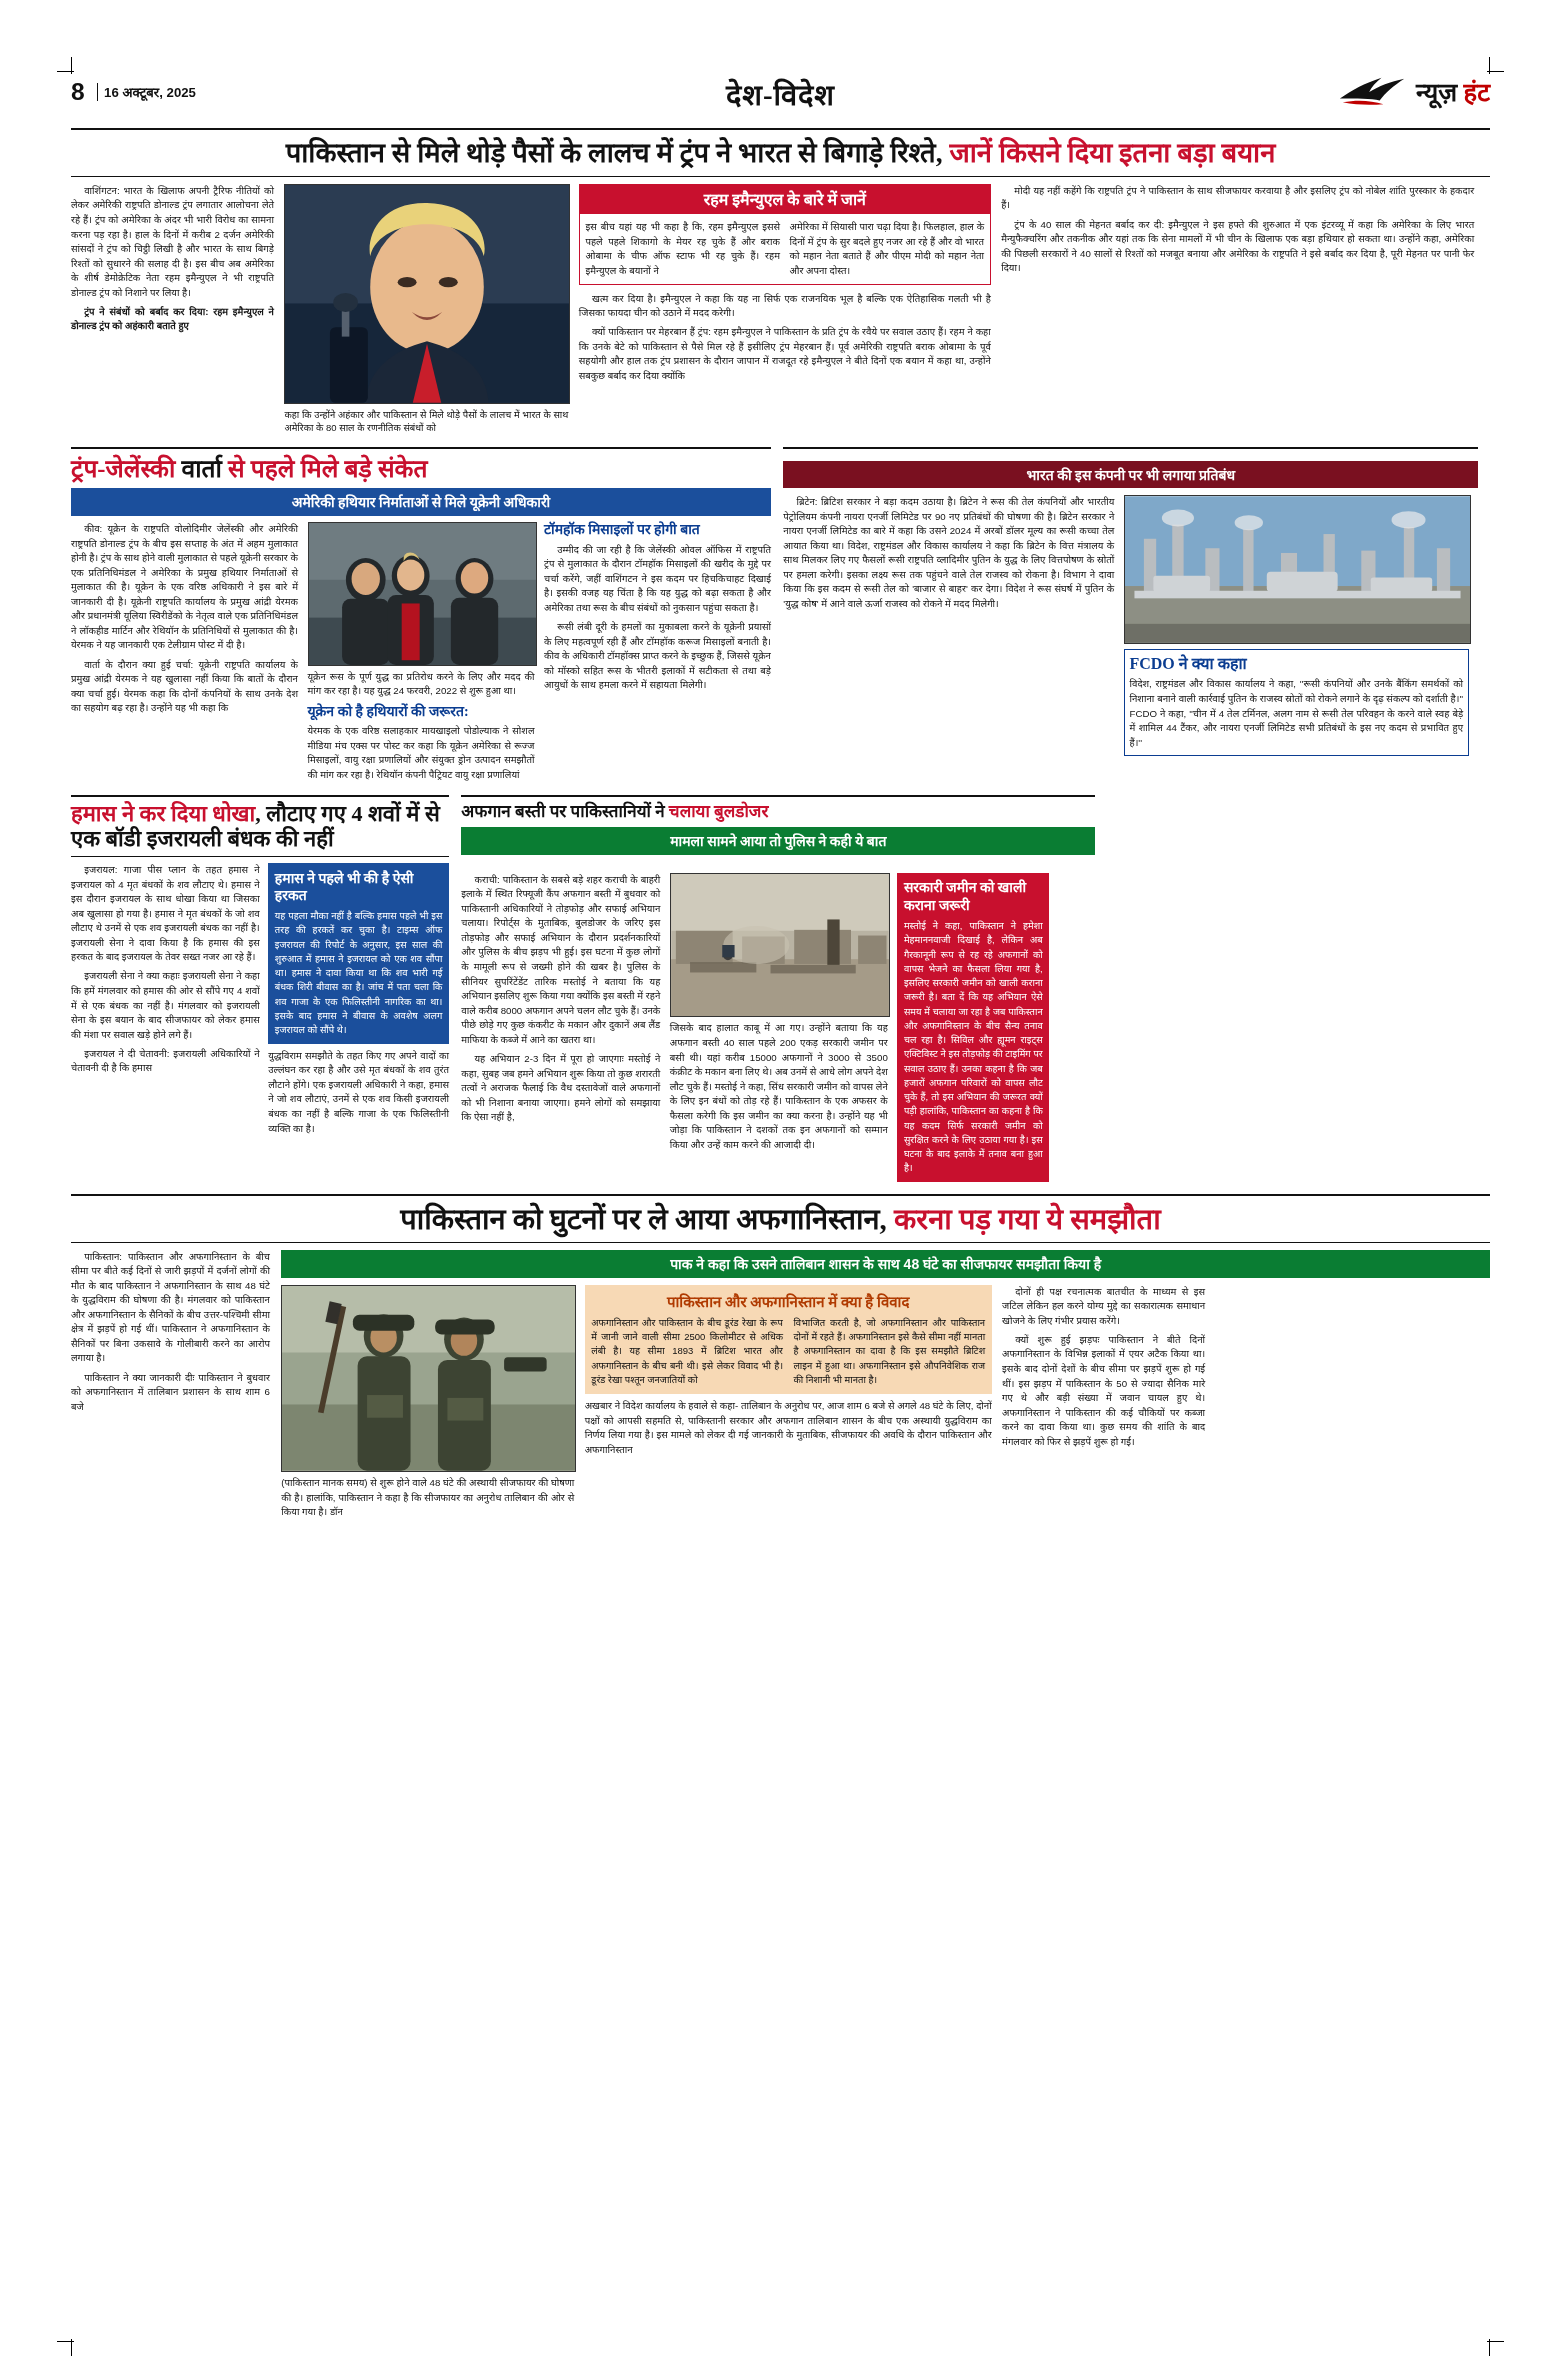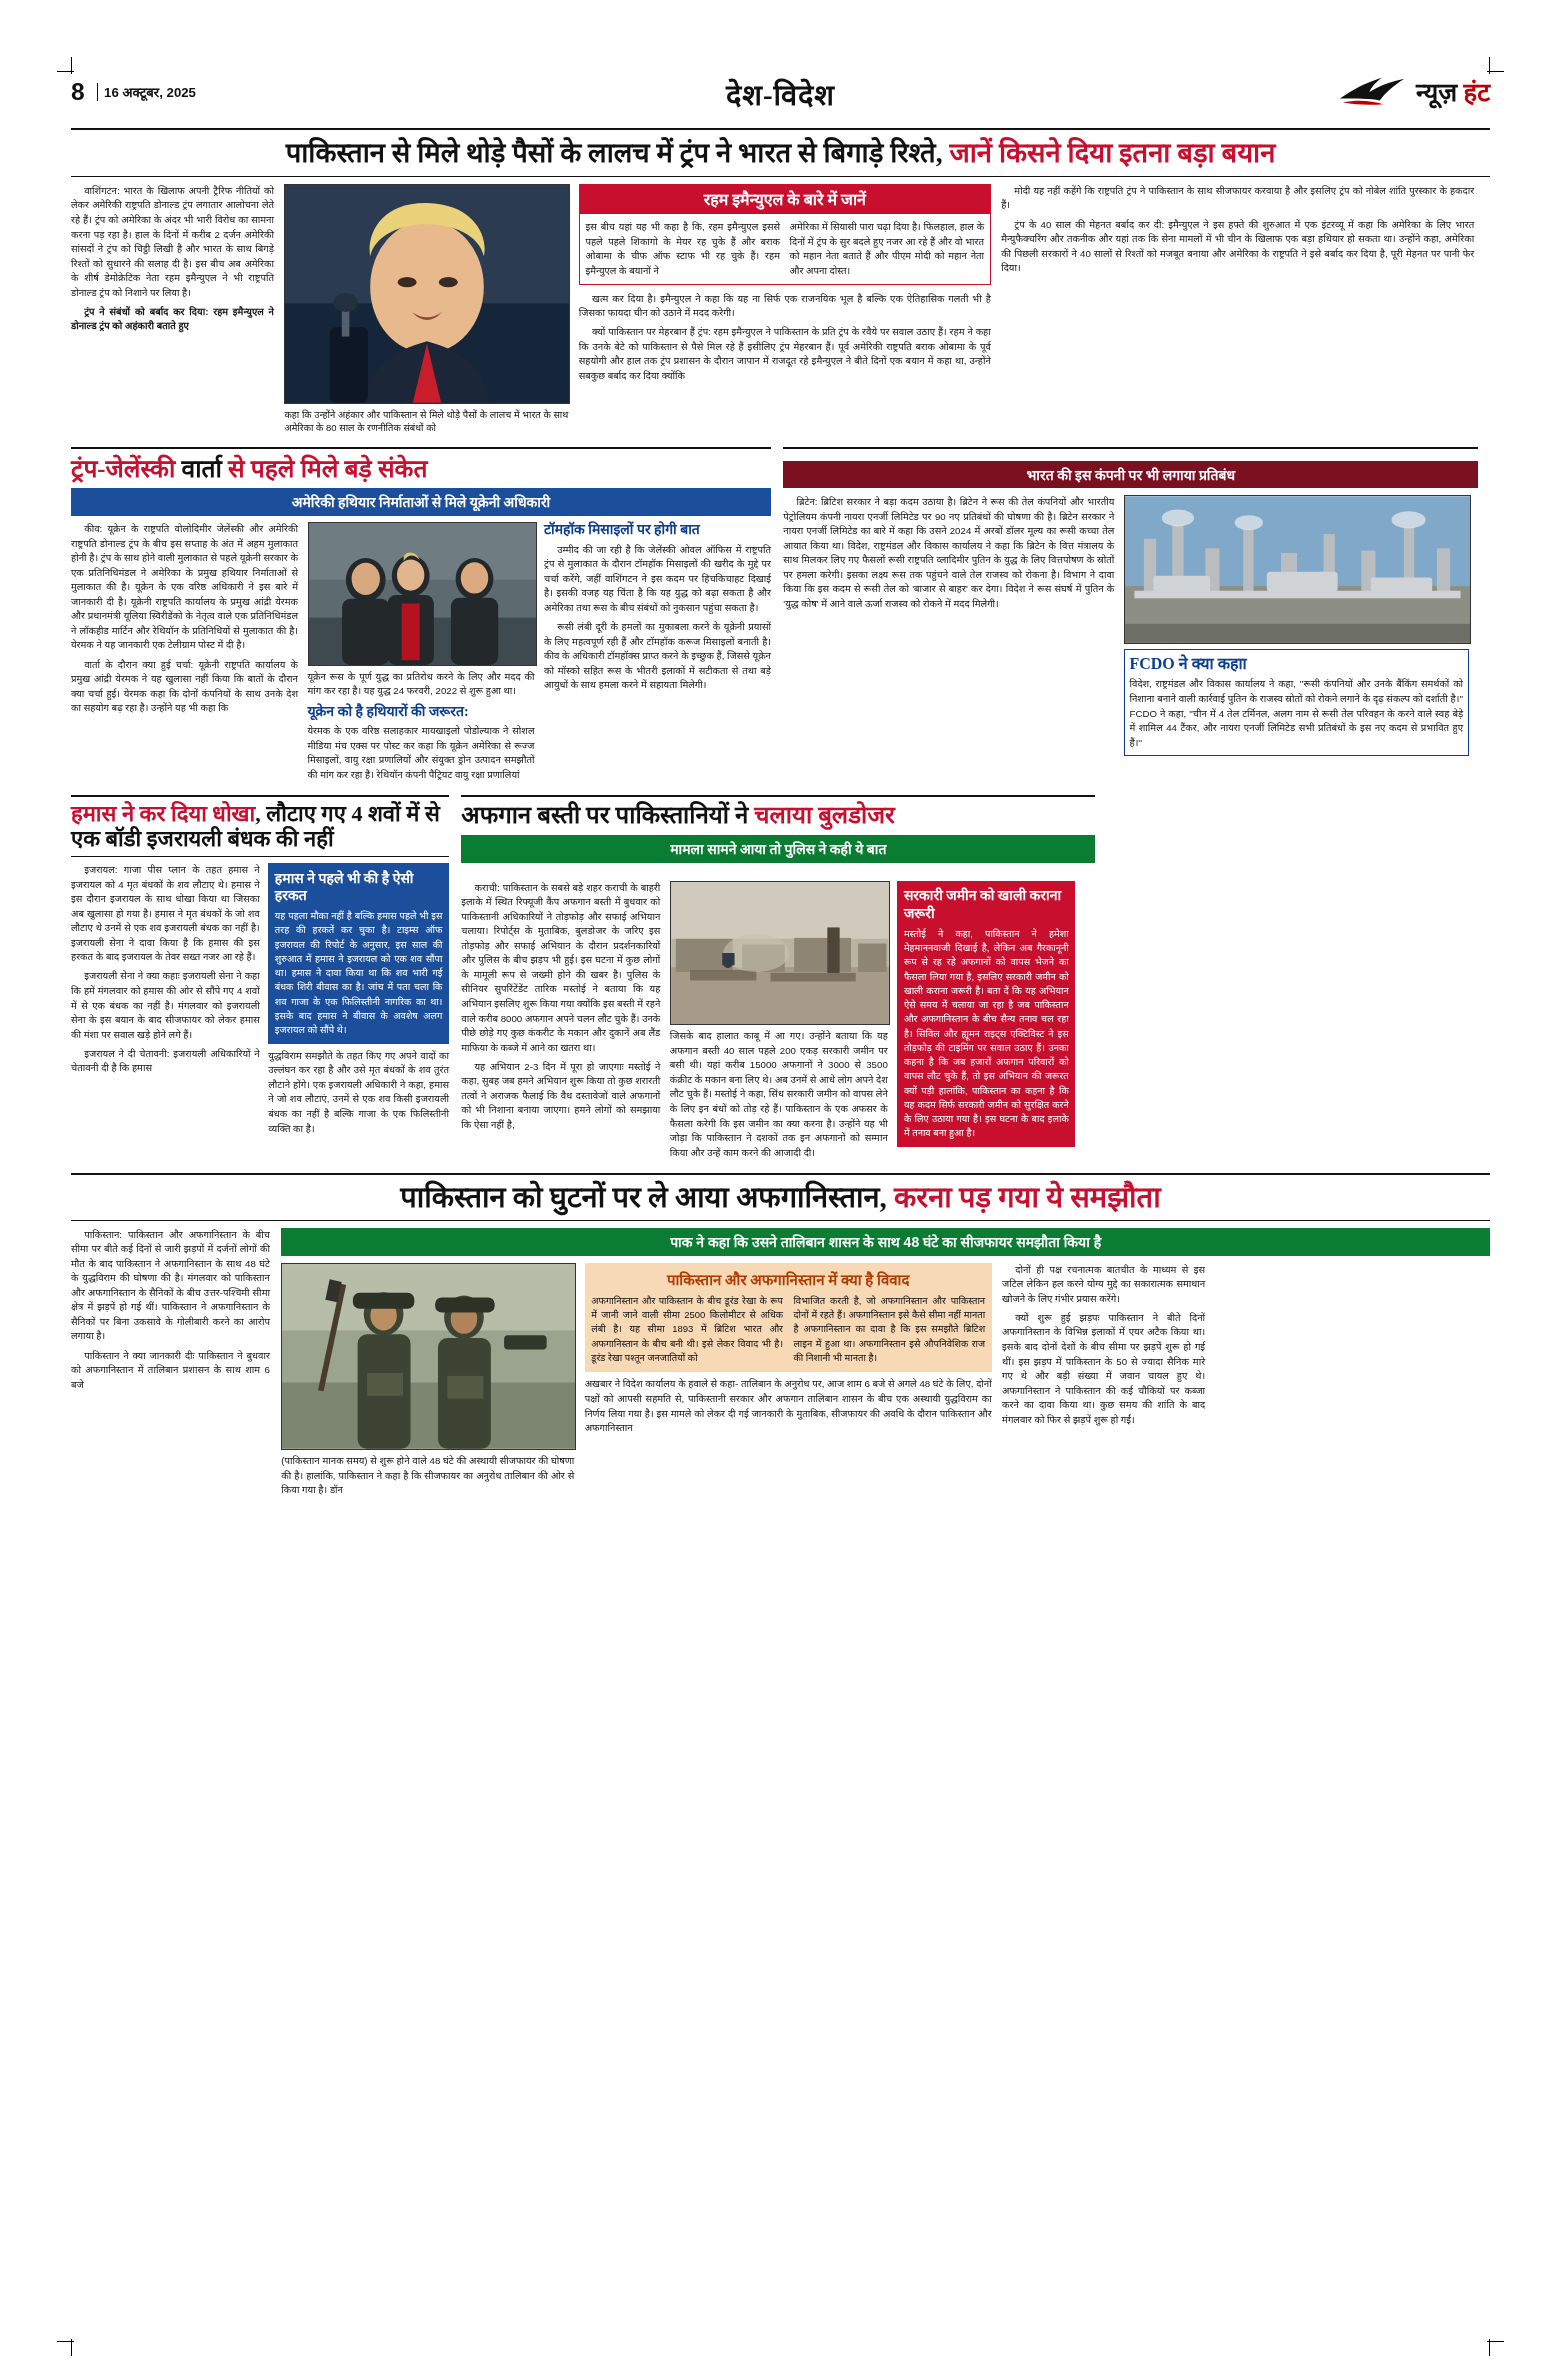--- a/index.html
+++ b/index.html
@@ -280,21 +280,21 @@
             <div class="blue-panel">
               <div class="ph">हमास ने पहले भी की है ऐसी हरकत</div>
               <div class="pt">यह पहला मौका नहीं है बल्कि हमास पहले भी इस तरह की हरकतें कर चुका है। टाइम्स ऑफ इजरायल की रिपोर्ट के अनुसार, इस साल की शुरुआत में हमास ने इजरायल को एक शव सौंपा था। हमास ने दावा किया था कि शव भारी गई बंधक शिरी बीवास का है। जांच में पता चला कि शव गाजा के एक फिलिस्तीनी नागरिक का था। इसके बाद हमास ने बीवास के अवशेष अलग इजरायल को सौंपे थे।</div>
             </div>
             <div class="col-text" style="margin-top:4.7px;">युद्धविराम समझौते के तहत किए गए अपने वादों का उल्लंघन कर रहा है और उसे मृत बंधकों के शव तुरंत लौटाने होंगे। एक इजरायली अधिकारी ने कहा, हमास ने जो शव लौटाएं, उनमें से एक शव किसी इजरायली बंधक का नहीं है बल्कि गाजा के एक फिलिस्तीनी व्यक्ति का है।</div>
           </div>
         </div>
       </div>
 
       <div class="s5">
-        <div class="head hl" style="font-size:24px;text-align:left;">
+        <div class="head hl" style="font-size:17px;text-align:left;">
           <span class="black">अफगान बस्ती पर पाकिस्तानियों ने </span><span class="red">चलाया बुलडोजर</span>
         </div>
         <div class="subbar-green">मामला सामने आया तो पुलिस ने कही ये बात</div>
         <div style="display:flex;gap:9.5px;margin-top:18px;">
           <div style="width:199px;" class="col-text">
             <p>कराची: पाकिस्तान के सबसे बड़े शहर कराची के बाहरी इलाके में स्थित रिफ्यूजी कैंप अफगान बस्ती में बुधवार को पाकिस्तानी अधिकारियों ने तोड़फोड़ और सफाई अभियान चलाया। रिपोर्ट्स के मुताबिक, बुलडोजर के जरिए इस तोड़फोड़ और सफाई अभियान के दौरान प्रदर्शनकारियों और पुलिस के बीच झड़प भी हुई। इस घटना में कुछ लोगों के मामूली रूप से जख्मी होने की खबर है। पुलिस के सीनियर सुपरिंटेंडेंट तारिक मस्तोई ने बताया कि यह अभियान इसलिए शुरू किया गया क्योंकि इस बस्ती में रहने वाले करीब 8000 अफगान अपने चलन लौट चुके हैं। उनके पीछे छोड़े गए कुछ कंकरीट के मकान और दुकानें अब लैंड माफिया के कब्जे में आने का खतरा था।</p>
             <p>यह अभियान 2-3 दिन में पूरा हो जाएगाः मस्तोई ने कहा, सुबह जब हमने अभियान शुरू किया तो कुछ शरारती तत्वों ने अराजक फैलाई कि वैध दस्तावेजों वाले अफगानों को भी निशाना बनाया जाएगा। हमने लोगों को समझाया कि ऐसा नहीं है,</p>
           </div>
           <div style="width:218px;">
             <div class="imgbox" style="width:218px;height:142px;">
@@ -313,21 +313,21 @@
                   <rect x="210" y="192" width="180" height="18"></rect>
                 </g>
                 <rect x="330" y="96" width="26" height="96" fill="#4d4639"></rect>
                 <ellipse cx="180" cy="150" rx="70" ry="40" fill="#c8c1b0" opacity="0.6"></ellipse>
                 <circle cx="120" cy="172" r="10" fill="#3b3b3b"></circle>
                 <rect x="108" y="150" width="26" height="26" fill="#2f3a46"></rect>
               </svg>
             </div>
             <div class="col-text" style="margin-top:4.7px;">जिसके बाद हालात काबू में आ गए। उन्होंने बताया कि यह अफगान बस्ती 40 साल पहले 200 एकड़ सरकारी जमीन पर बसी थी। यहां करीब 15000 अफगानों ने 3000 से 3500 कंक्रीट के मकान बना लिए थे। अब उनमें से आधे लोग अपने देश लौट चुके हैं। मस्तोई ने कहा, सिंध सरकारी जमीन को वापस लेने के लिए इन बंधों को तोड़ रहे हैं। पाकिस्तान के एक अफसर के फैसला करेगी कि इस जमीन का क्या करना है। उन्होंने यह भी जोड़ा कि पाकिस्तान ने दशकों तक इन अफगानों को सम्मान किया और उन्हें काम करने की आजादी दी।</div>
           </div>
-          <div style="width:178px;">
+          <div style="width:152px;">
             <div class="red-panel">
               <div class="ph">सरकारी जमीन को खाली कराना जरूरी</div>
               <div class="pt">मस्तोई ने कहा, पाकिस्तान ने हमेशा मेहमाननवाजी दिखाई है, लेकिन अब गैरकानूनी रूप से रह रहे अफगानों को वापस भेजने का फैसला लिया गया है, इसलिए सरकारी जमीन को खाली कराना जरूरी है। बता दें कि यह अभियान ऐसे समय में चलाया जा रहा है जब पाकिस्तान और अफगानिस्तान के बीच सैन्य तनाव चल रहा है। सिविल और ह्यूमन राइट्स एक्टिविस्ट ने इस तोड़फोड़ की टाइमिंग पर सवाल उठाए हैं। उनका कहना है कि जब हजारों अफगान परिवारों को वापस लौट चुके हैं, तो इस अभियान की जरूरत क्यों पड़ी हालांकि, पाकिस्तान का कहना है कि यह कदम सिर्फ सरकारी जमीन को सुरक्षित करने के लिए उठाया गया है। इस घटना के बाद इलाके में तनाव बना हुआ है।</div>
             </div>
           </div>
         </div>
       </div>
 
       <div class="s6" style="border-top:none;padding-top:0;width:0;"></div>
     </div>

